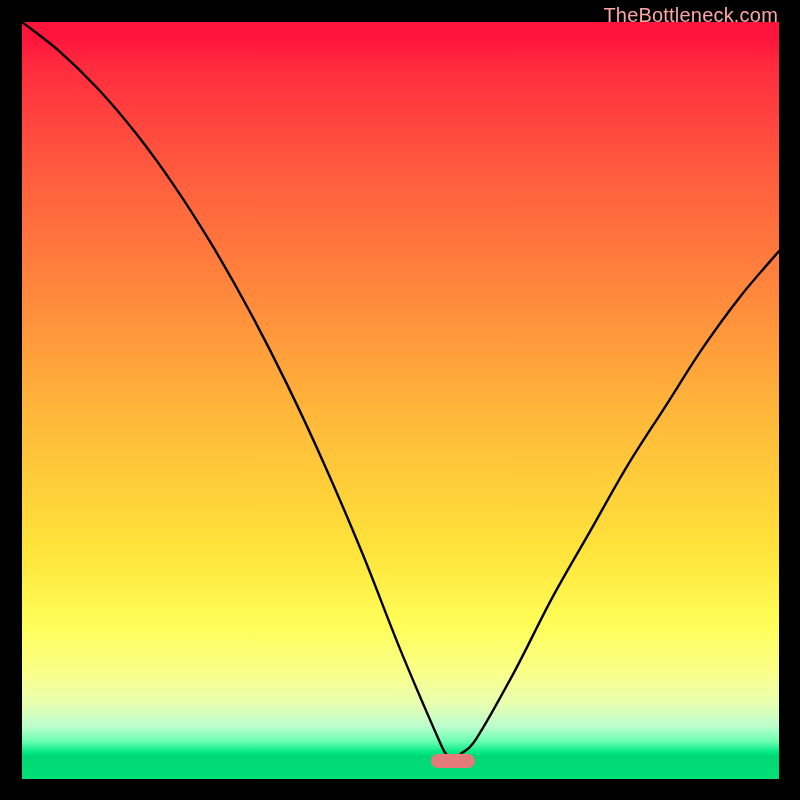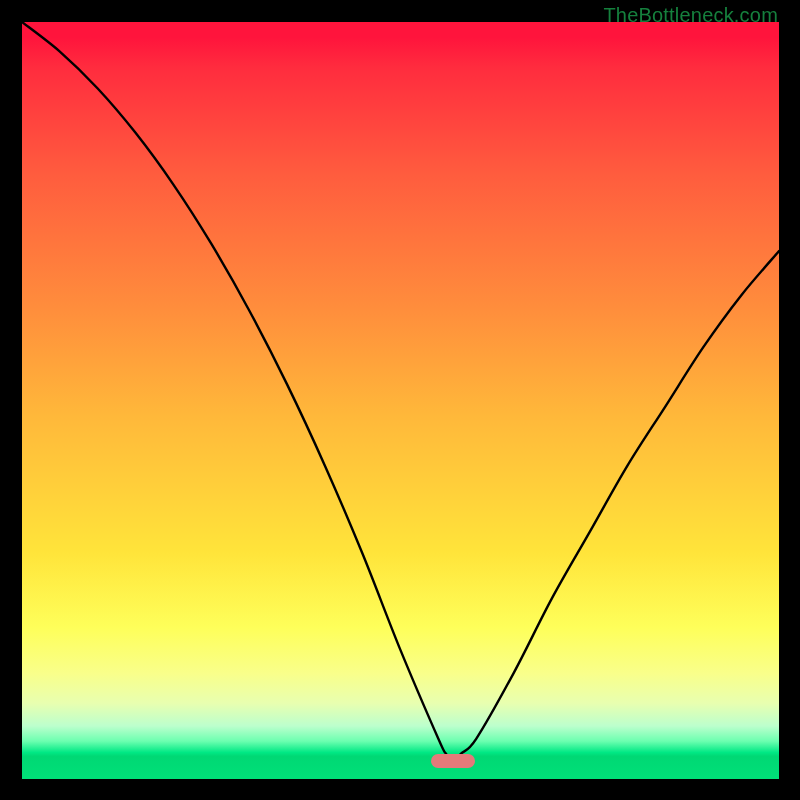--- a/index.html
+++ b/index.html
@@ -49,21 +49,21 @@
     width: 44px;
     height: 14px;
     border-radius: 7px;
     background: #e47a7a;
     transform: translate(-50%, -50%);
   }
   .watermark {
     position: absolute;
     right: 22px;
     top: 4px;
-    color: #15803d;
+    color: #fca5a5;
     font-size: 20px;
     letter-spacing: 0.2px;
     font-weight: 400;
   }
 </style>
 </head>
 <body>
 
 <div class="frame">
   <svg class="curve-svg" viewBox="0 0 757 757" preserveAspectRatio="none">

